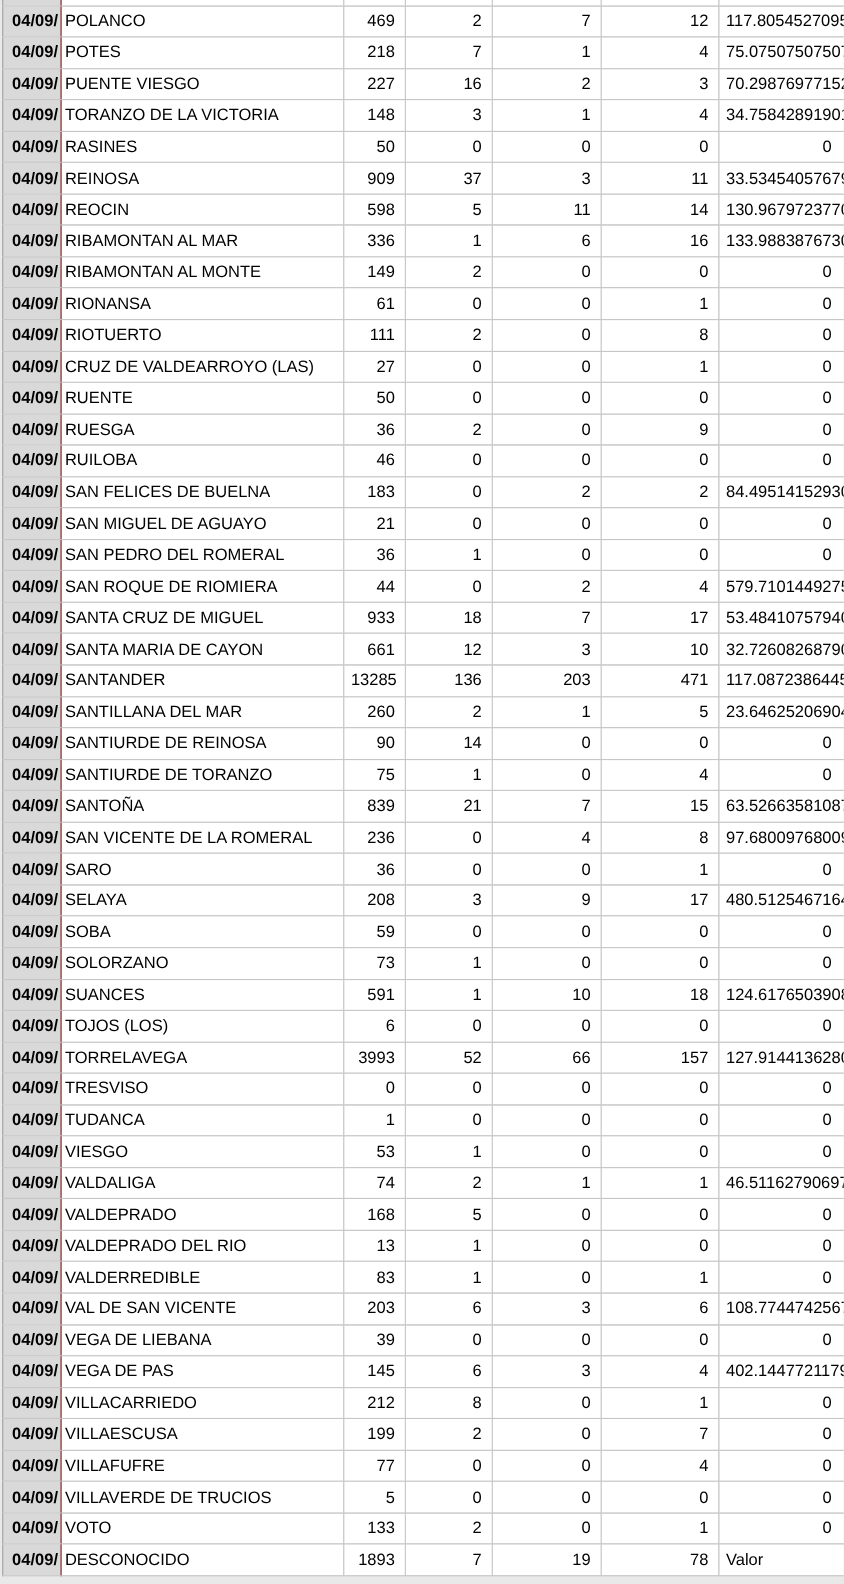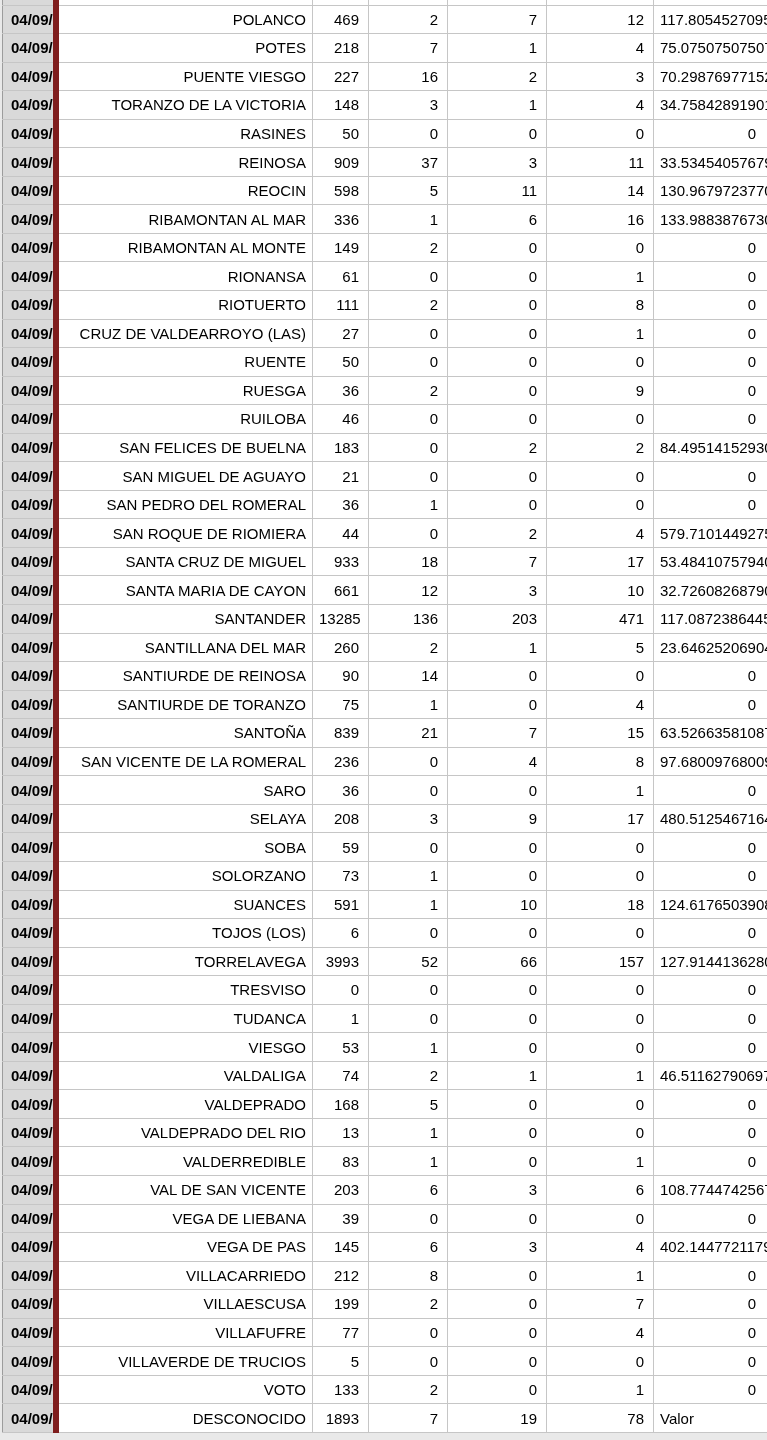--- a/index.html
+++ b/index.html
@@ -31,26 +31,26 @@
     color:#000;
     background:#ffffff;
     padding:0 6px;
     overflow:hidden;
     white-space:nowrap;
     vertical-align:middle;
   }
   td.c-date{
     background:#d9d9d9;
     font-weight:bold;
-    border-right:6px solid #7f1d1d;
+    border-right:1px solid #7f1d1d;
     border-left-color:#9c9c9c;
     padding:0 2px 0 8px;
   }
   td.c-name{
-    text-align:right;
+    text-align:left;
     padding-left:3px;
   }
   td.num{
     text-align:right;
     padding-right:9px;
   }
   td.rate-num{
     padding-right:13px;
   }
   td.rate-text{

